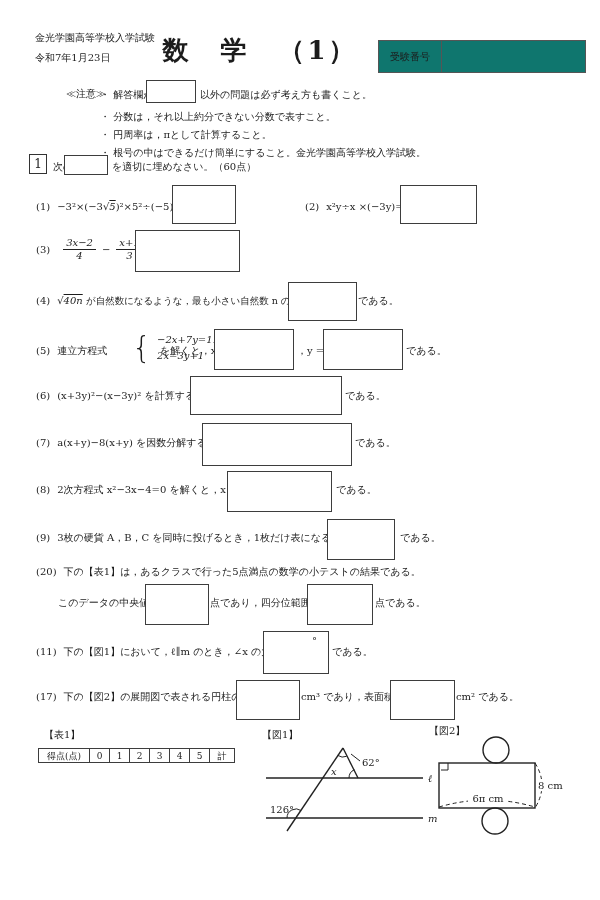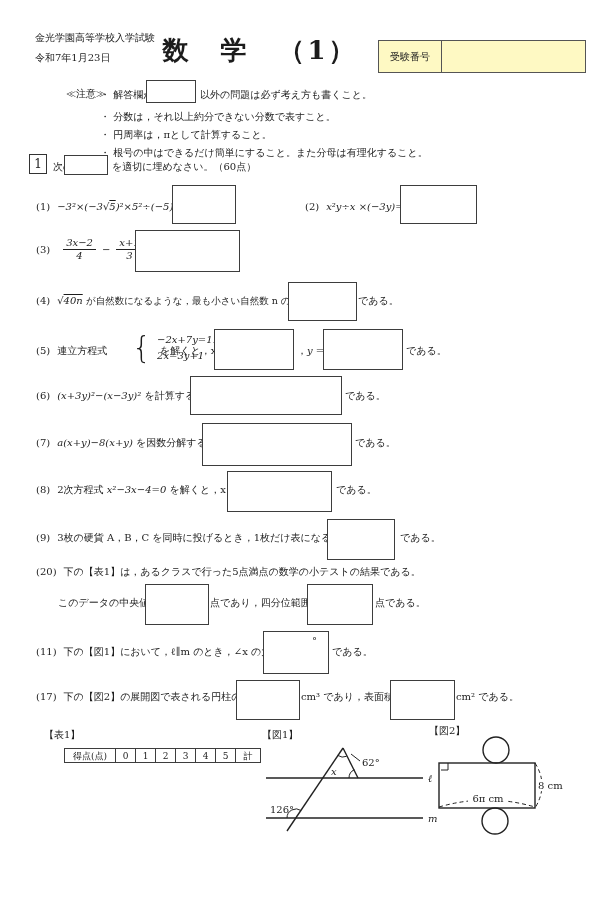--- a/index.html
+++ b/index.html
@@ -4,41 +4,41 @@
 <style>
   html,body{margin:0;padding:0;}
   body{
     width:600px;height:900px;position:relative;background:#ffffff;
     font-family:"DejaVu Serif","Liberation Serif",serif;color:#1c1c1c;
     overflow:hidden;
   }
   .t{position:absolute;white-space:nowrap;font-size:10px;line-height:13px;z-index:1;}
   .sm{font-size:9.5px;}
   .lab{display:inline-block;margin-right:7px;}
-  .math{font-style:italic;}
+  .math{}
   .rad{text-decoration:overline;font-style:italic;}
   .box{position:absolute;border:1.2px solid #3d3d3d;background:#fff;z-index:3;}
   .above{z-index:4;}
   .title{position:absolute;left:140px;top:33px;width:240px;text-align:center;
          font-size:26px;font-weight:600;letter-spacing:3px;z-index:1;}
   .exam{position:absolute;left:378px;top:40px;width:206px;height:31px;
-        border:1.6px solid #555;display:flex;z-index:2;background:#fef9c3;}
+        border:1.6px solid #555;display:flex;z-index:2;background:#0f766e;}
   .exam-label{width:62px;border-right:1px solid #555;display:flex;align-items:center;
         justify-content:center;font-size:10px;}
   .exam-field{flex:1;}
   .secnum{position:absolute;left:29px;top:154px;width:16px;height:18px;border:1.4px solid #333;
         text-align:center;font-size:12px;line-height:18px;z-index:1;}
   .flexline{display:flex;align-items:center;gap:6px;}
   .frac{display:inline-flex;flex-direction:column;align-items:center;line-height:12px;}
   .fnum{display:block;border-bottom:1px solid #222;padding:0 3px;font-style:italic;}
   .fden{display:block;font-style:italic;}
   .brace{font-family:"DejaVu Sans",sans-serif;font-size:30px;font-weight:300;line-height:36px;}
   .cases{display:inline-flex;flex-direction:column;line-height:16px;font-size:10px;}
   .cases span{font-style:italic;}
-  table.t1{position:absolute;left:64px;top:748px;border-collapse:collapse;z-index:1;}
+  table.t1{position:absolute;left:38px;top:748px;border-collapse:collapse;z-index:1;}
   table.t1 td{border:1px solid #3d3d3d;font-size:9px;text-align:center;
         height:13px;padding:0 1px;line-height:12px;}
   table.t1 td.c0{width:48px;}
   table.t1 td.cn{width:17px;}
   table.t1 td.cs{width:22px;}
   svg{position:absolute;z-index:1;}
   svg text{font-family:"DejaVu Serif","Liberation Serif",serif;fill:#1c1c1c;}
 </style>
 </head>
 <body>
@@ -51,21 +51,21 @@
   <div class="exam-label">受験番号</div>
   <div class="exam-field"></div>
 </div>
 
 <div class="t" style="left:66px;top:87px">≪注意≫</div>
 <div class="t" style="left:100px;top:88px">・ 解答欄が</div>
 <div class="box" style="left:146px;top:80px;width:48px;height:21px"></div>
 <div class="t" style="left:200px;top:88px">以外の問題は必ず考え方も書くこと。</div>
 <div class="t" style="left:100px;top:110px">・ 分数は，それ以上約分できない分数で表すこと。</div>
 <div class="t" style="left:100px;top:128px">・ 円周率は，πとして計算すること。</div>
-<div class="t" style="left:100px;top:146px">・ 根号の中はできるだけ簡単にすること。また分母は有理化すること。</div>
+<div class="t" style="left:100px;top:146px">・ 根号の中はできるだけ簡単にすること。金光学園高等学校入学試験。</div>
 
 <div class="secnum">1</div>
 <div class="t" style="left:53px;top:160px">次の</div>
 <div class="box" style="left:64px;top:155px;width:42px;height:18px"></div>
 <div class="t" style="left:112px;top:160px">を適切に埋めなさい。（60点）</div>
 
 <div class="t" style="left:36px;top:200px">
   <span class="lab">(1)</span><span class="math">−3²×(−3</span><span>√</span><span class="rad">5</span><span class="math">)²×5²÷(−5) =</span>
 </div>
 <div class="box" style="left:172px;top:185px;width:62px;height:37px"></div>

